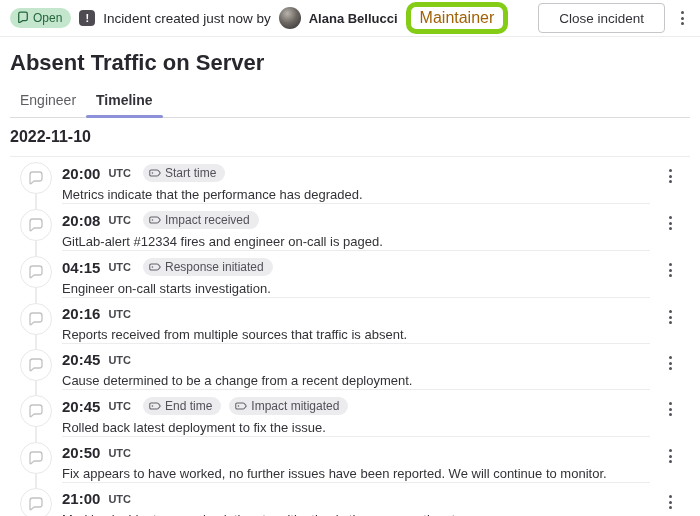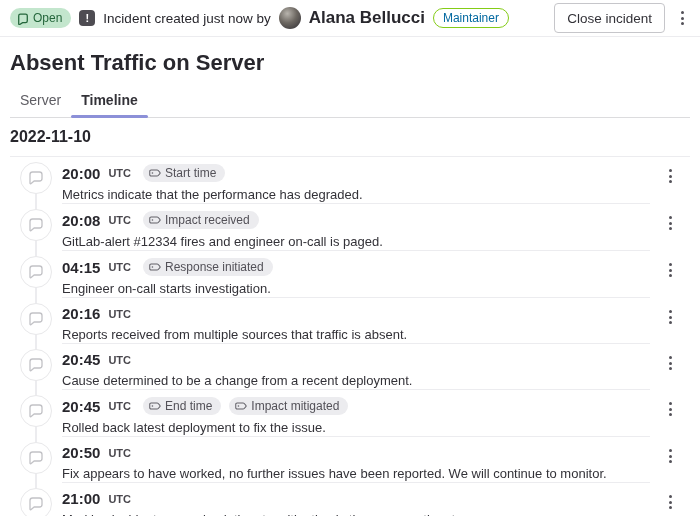--- a/index.html
+++ b/index.html
@@ -5,45 +5,45 @@
   * { margin: 0; padding: 0; box-sizing: border-box; }
   html, body { width: 700px; height: 516px; overflow: hidden; background: #fff; }
   body { font-family: "Liberation Sans", "DejaVu Sans", sans-serif; color: #28272d; }
 
   
   .top-bar {
     height: 37px; display: flex; align-items: center; gap: 8px;
     padding: 0 10px; border-bottom: 1px solid #ececef;
   }
   .status-badge {
-    display: inline-flex; align-items: flex-end; gap: 4px;
+    display: inline-flex; align-items: flex-start; gap: 4px;
     background: var(--open-badge-bg, #c3e6cd); color: var(--open-badge-text, #24663b);
     font-size: 12px; font-weight: 400; padding: 3px 9px 3px 7px; border-radius: 10px;
   }
   .status-badge svg { display: block; }
   .incident-sq {
     width: 16px; height: 16px; border-radius: 4px;
     background: var(--incident-icon-bg, #4e4c52); color: #fff;
     display: inline-flex; align-items: center; justify-content: center;
     font-size: 11px; font-weight: 700; flex: none;
   }
   .created-text { font-size: 13.5px; color: #28272d; }
   .avatar {
     width: 22px; height: 22px; border-radius: 50%; flex: none;
     background: radial-gradient(circle at 38% 30%, #b8b4ad 0%, #6d6862 45%, #2e2c32 100%);
   }
-  .author-name { font-size: 17px; font-weight: 700; color: #28272d; }
+  .author-name { font-size: 13px; font-weight: 700; color: #28272d; }
   .role-pill {
-    font-size: 12px; color: #0369a1; border: 1px solid #84cc16;
+    font-size: 16px; color: #a16207; border: 5px solid #84cc16;
     border-radius: 10px; padding: 2px 9px; background: #fff;
   }
   .top-bar-right { margin-left: auto; display: flex; align-items: center; gap: 10px; }
   .btn-close {
     font-family: inherit; font-size: 13.5px; color: #333238; background: #fff;
-    border: 1px solid #c6c6ca; border-radius: 4px; height: 30px; padding: 0 12px;
+    border: 1px solid #c6c6ca; border-radius: 4px; height: 30px; padding: 0 20px;
     cursor: pointer;
   }
   .kebab {
     background: none; border: none; cursor: pointer; padding: 4px 6px;
     display: flex; flex-direction: column; gap: 2.5px; align-items: center;
   }
   .kebab i { width: 3px; height: 3px; border-radius: 50%; background: #535158; display: block; }
 
   
   .main { padding: 0 10px; }
@@ -124,21 +124,21 @@
           <i style="width:3px;height:3px;border-radius:50%;background:#535158;display:block"></i>
         </span>
     </button>
   </span>
 </div>
 
 <div class="main">
   <h1 class="page-title">Absent Traffic on Server</h1>
 
   <div class="tabs">
-    <button class="tab">Server</button>
+    <button class="tab">Engineer</button>
     <button class="tab active">Timeline</button>
   </div>
 
   <div class="date-heading">2022-11-10</div>
 
   <div class="timeline-list">
     <div class="timeline-rail"></div>
 
   <div class="t-item">
     <div class="t-icon-col">

